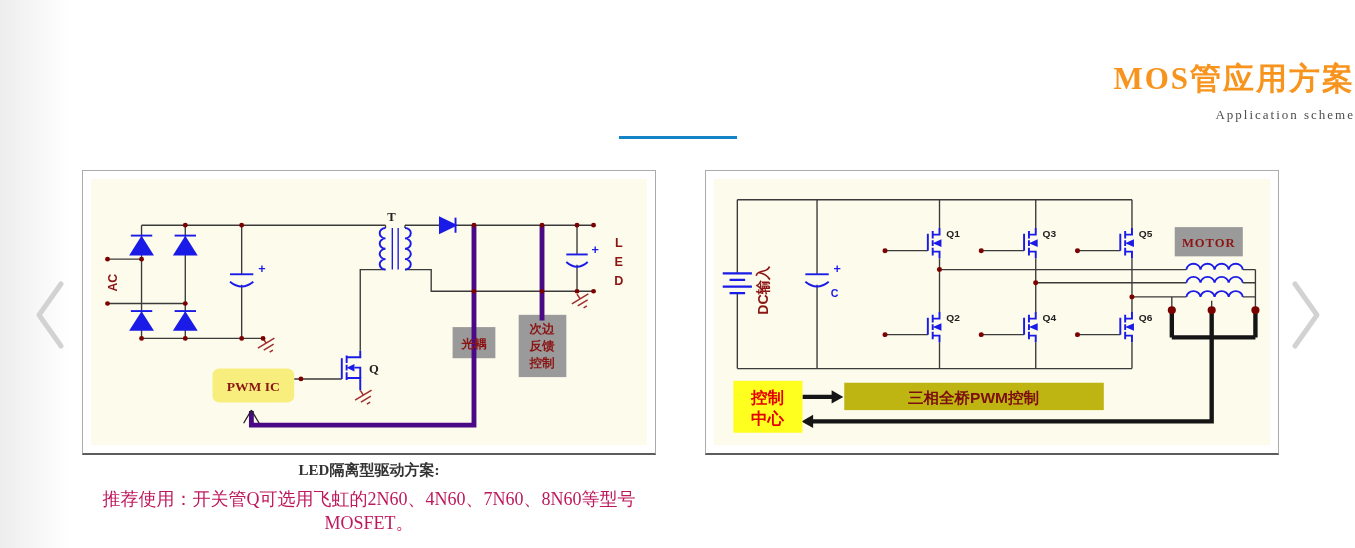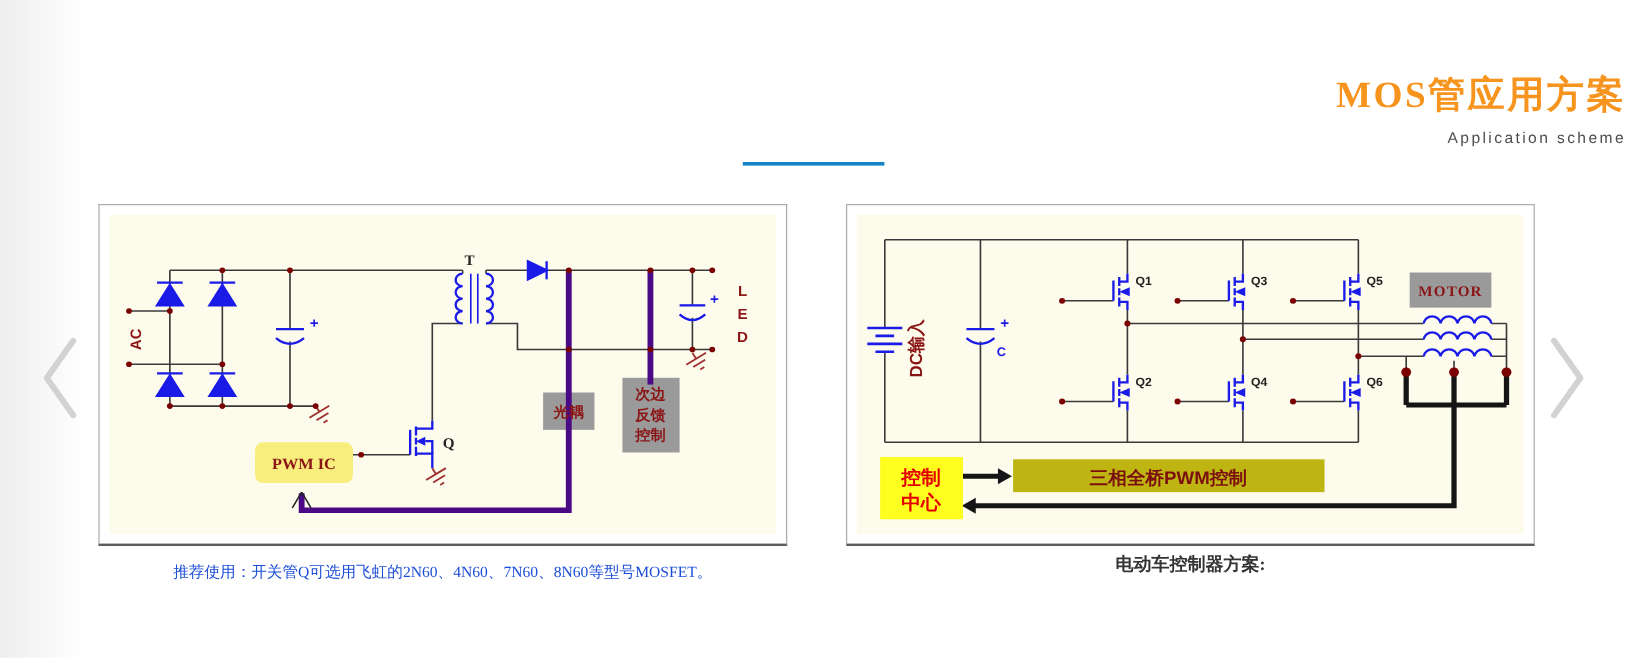--- a/index.html
+++ b/index.html
@@ -9,37 +9,37 @@
     font-family:"Liberation Sans","DejaVu Sans",sans-serif;
   }
   .edge-fade{position:absolute;left:0;top:0;bottom:0;width:70px;
     background:linear-gradient(to right,rgba(0,0,0,.07),rgba(0,0,0,0));pointer-events:none;}
   
   .header{position:absolute;top:62px;left:0;right:0;text-align:right;}
   .page-title{
     font-family:"Liberation Serif","DejaVu Serif",serif;
     font-size:31px;font-weight:bold;color:#F7941E;letter-spacing:2px;line-height:34px;}
   .page-subtitle{
-    margin-top:11px;font-family:Liberation Sans, sans-serif;
+    margin-top:11px;font-family:Liberation Serif, serif;
     font-size:13px;color:#4d4d4d;letter-spacing:2px;}
   .title-underline{width:118px;height:3px;background:#1584C6;margin:13px auto 0;}
   
   .card{position:absolute;top:170px;width:574px;height:285px;background:#fff;
     border:1px solid #ababab;border-bottom:2px solid #5c5c5c;box-sizing:border-box;}
   .card-left{left:82px;}
   .card-right{left:705px;}
   .card-inner{position:absolute;left:8px;top:8px;right:8px;bottom:8px;background:#FCFBEC;}
   .circuit{position:absolute;left:0;top:0;width:100%;height:100%;}
   
   .caption{position:absolute;width:574px;text-align:center;top:461px;
     font-family:"Liberation Serif","DejaVu Serif",serif;}
   .caption-left{left:82px;}
   .caption-right{left:705px;}
   .caption-title{font-size:15px;font-weight:bold;color:#333;}
-  .caption-desc{margin-top:7px;font-size:13px;color:#1d4ed8;}
+  .caption-desc{margin-top:7px;font-size:18px;color:#be185d;}
   
   .nav{position:absolute;top:279px;width:38px;height:72px;cursor:pointer;}
   .nav-prev{left:31px;}
   .nav-next{left:1287px;}
   svg text{user-select:none;}
 </style>
 </head>
 <body>
 
 <div class="edge-fade"></div>
@@ -268,17 +268,17 @@
           <circle cx="374" cy="165" r="2.6"></circle>
         <circle cx="471" cy="139" r="4.2"></circle>
           <circle cx="512" cy="139" r="4.2"></circle>
           <circle cx="557" cy="139" r="4.2"></circle>
       </g>
     </svg>
   </div>
 </div>
 
 <div class="caption caption-left">
+  <div class="caption-title">LED隔离型驱动方案:</div>
   <div class="caption-desc">推荐使用：开关管Q可选用飞虹的2N60、4N60、7N60、8N60等型号MOSFET。</div>
 </div>
 <div class="caption caption-right">
-  <div class="caption-title">电动车控制器方案:</div>
 </div>
 
 </body></html>

